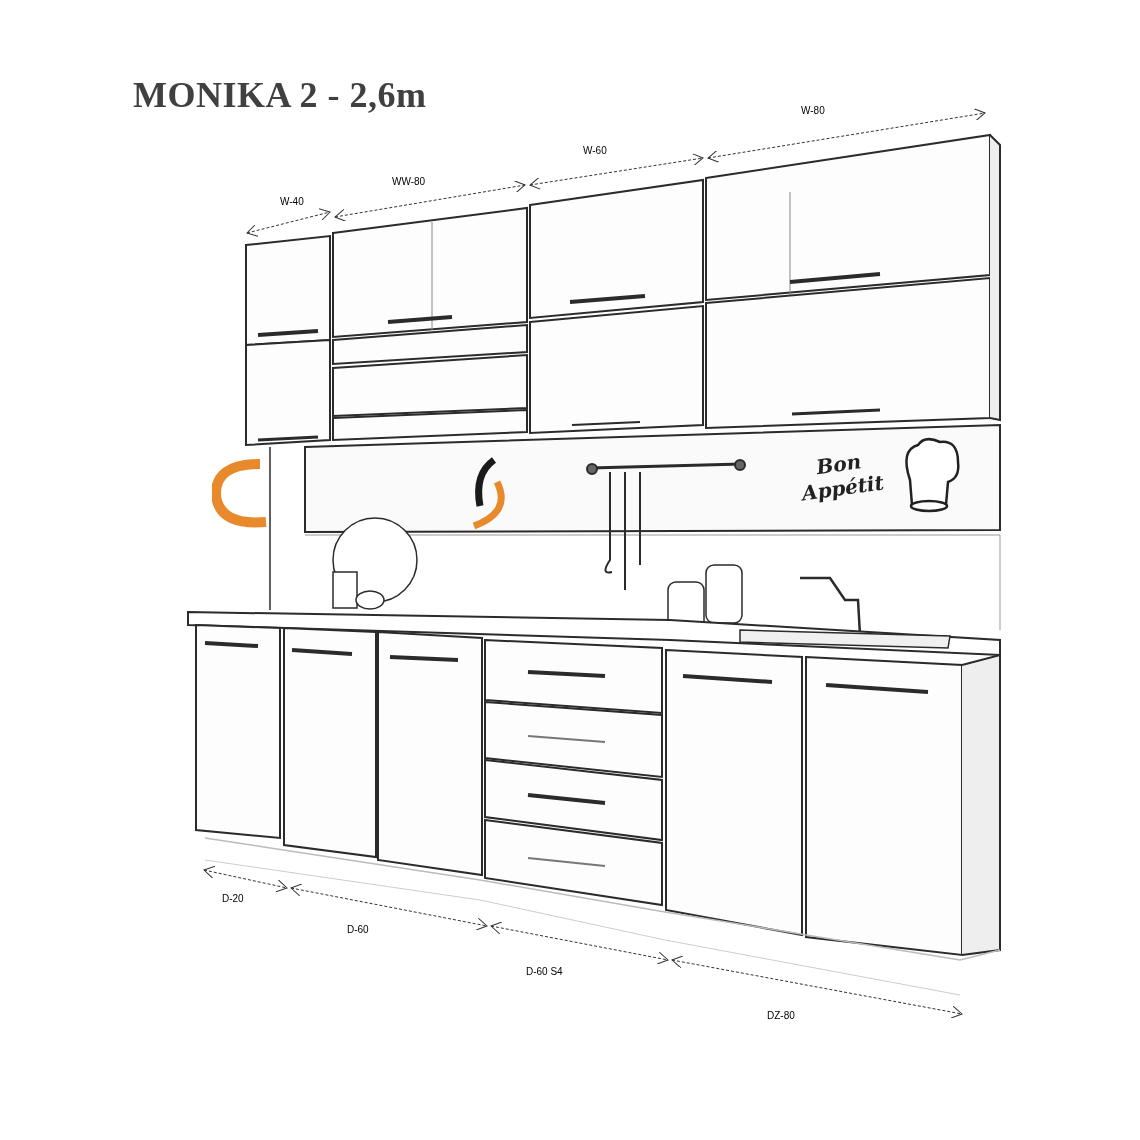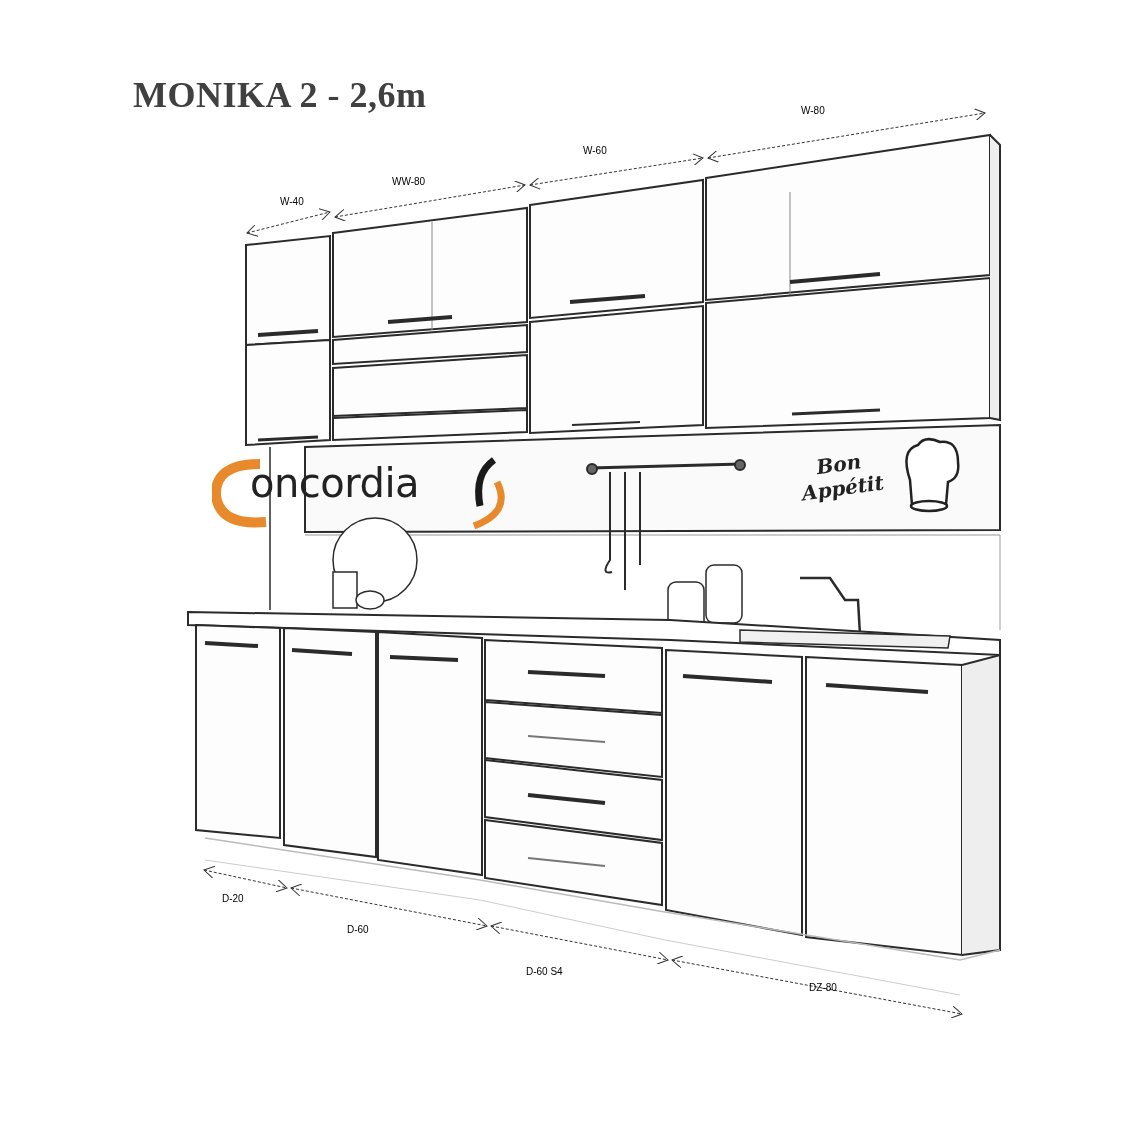--- a/index.html
+++ b/index.html
@@ -130,27 +130,26 @@
 </svg>
 
 <div class="dim" style="left:264px; top:196px;margin-left:16px;">W-40</div>
 <div class="dim" style="left:392px; top:176px;text-align:center;">WW-80</div>
 <div class="dim" style="left:583px; top:145px;">W-60</div>
 <div class="dim" style="left:801px; top:105px;">W-80</div>
 
 <div class="dim" style="left:222px; top:893px;">D-20</div>
 <div class="dim" style="left:347px; top:924px;">D-60</div>
 <div class="dim" style="left:526px; top:966px;text-align:right;">D-60 S4</div>
-<div class="dim" style="left:767px; top:982px;margin-left:42px;">DZ-80</div>
+<div class="dim" style="left:767px; top:1010px;">DZ-80</div>
 
 <div class="logo">
   <svg width="300" height="80" style="position:absolute;left:0;top:0;">
     <path d="M48,12 Q2,12 4,44 Q8,74 54,70" fill="none" stroke="#e8892c" stroke-width="10"></path>
     <path d="M285,30 Q300,60 262,74" fill="none" stroke="#e8892c" stroke-width="7"></path>
     <path d="M282,8 Q262,22 268,54" fill="none" stroke="#1a1a1a" stroke-width="7"></path>
   </svg>
-  <span class="logo-text">oncordia</span>
 </div>
 
 <div class="bon">
   <div style="padding-left:18px;">Bon</div>
   <div>Appétit</div>
 </div>
 
 </body></html>

